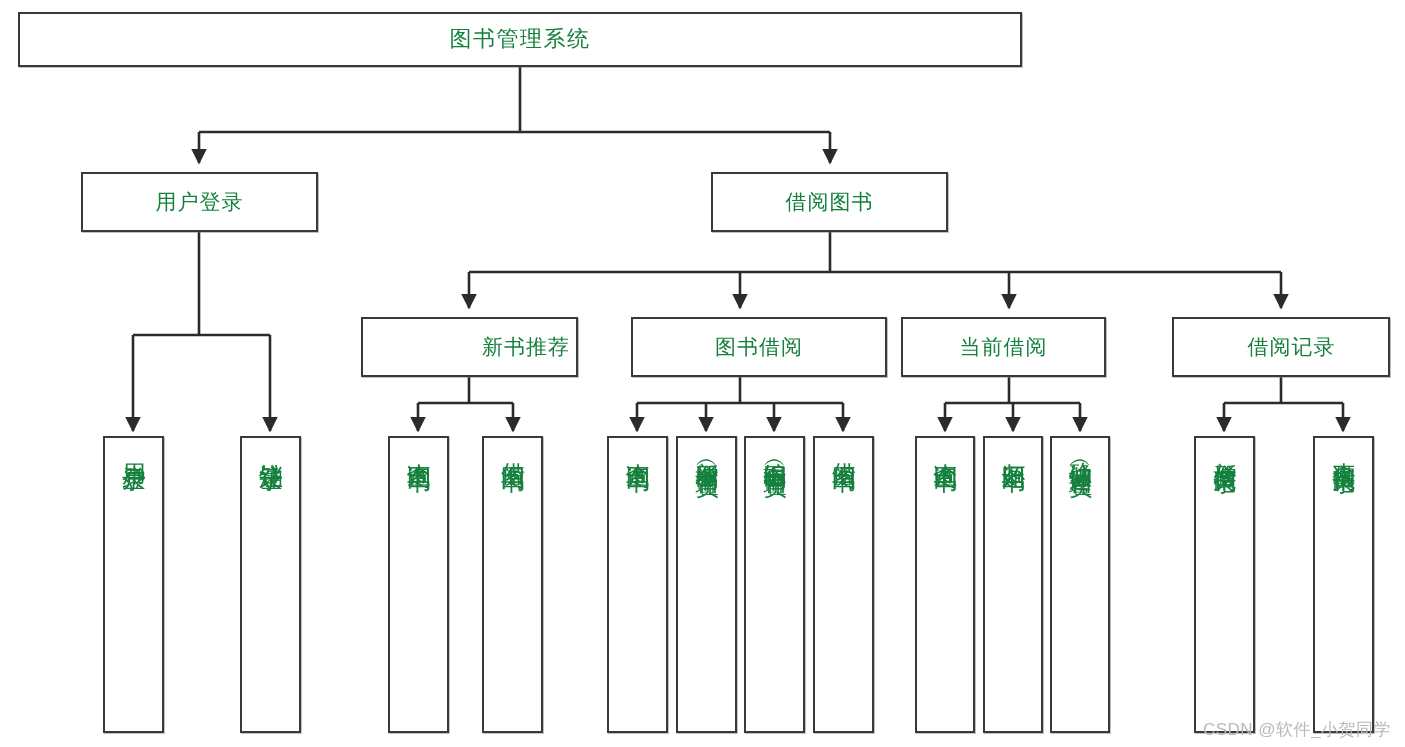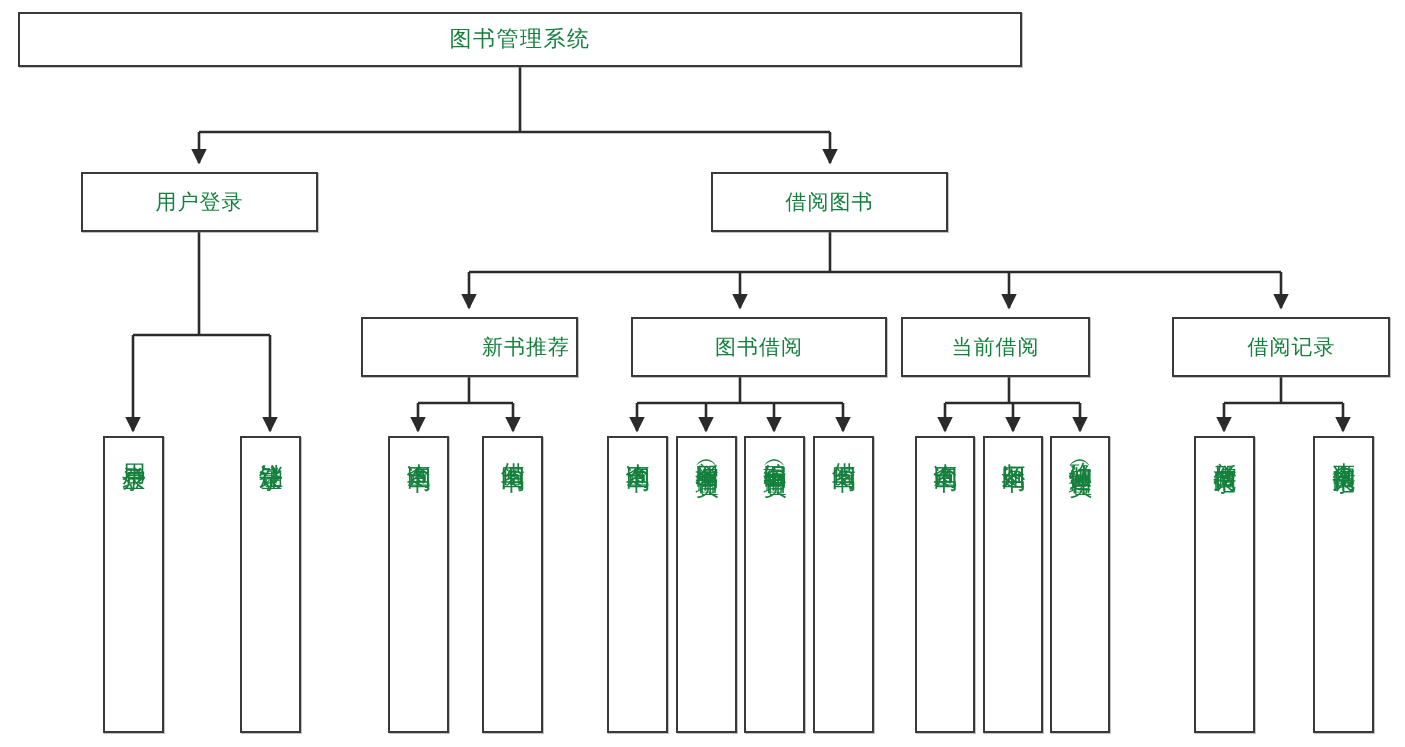--- a/index.html
+++ b/index.html
@@ -140,21 +140,21 @@
   <div class="node horiz" style="left:711px; top:172px; width:237px; height:60px;">
     <span>借阅图书</span>
   </div>
 
   <div class="node horiz" style="left:361px; top:317px; width:217px; height:60px;justify-content:flex-end;">
     <span>新书推荐</span>
   </div>
   <div class="node horiz" style="left:631px; top:317px; width:256px; height:60px;">
     <span>图书借阅</span>
   </div>
-  <div class="node horiz" style="left:901px; top:317px; width:189px; height:60px;">
+  <div class="node horiz" style="left:901px; top:317px; width:205px; height:60px;">
     <span>当前借阅</span>
   </div>
   <div class="node horiz" style="left:1172px; top:317px; width:218px; height:60px;padding-left:27px;">
     <span>借阅记录</span>
   </div>
 
   <div class="node vert" style="left:103px; top:436px; width:61px; height:297px;">
     <span class="vlabel">用户登录</span>
   </div>
   <div class="node vert" style="left:240px; top:436px; width:61px; height:297px;">
@@ -191,14 +191,15 @@
     <span class="vlabel">确认归还（管理员）</span>
   </div>
 
   <div class="node vert tall" style="left:1194px; top:436px; width:61px; height:297px;">
     <span class="vlabel">新增借阅记录</span>
   </div>
   <div class="node vert tall" style="left:1313px; top:436px; width:61px; height:297px;">
     <span class="vlabel">查询借阅记录</span>
   </div>
 
+  <div id="watermark">CSDN @软件_小贺同学</div>
 
 </div>
 
 </body></html>

